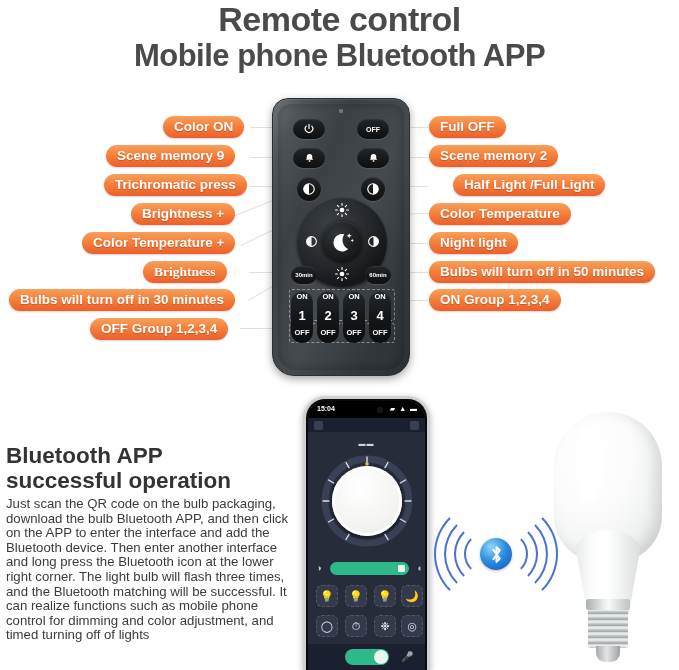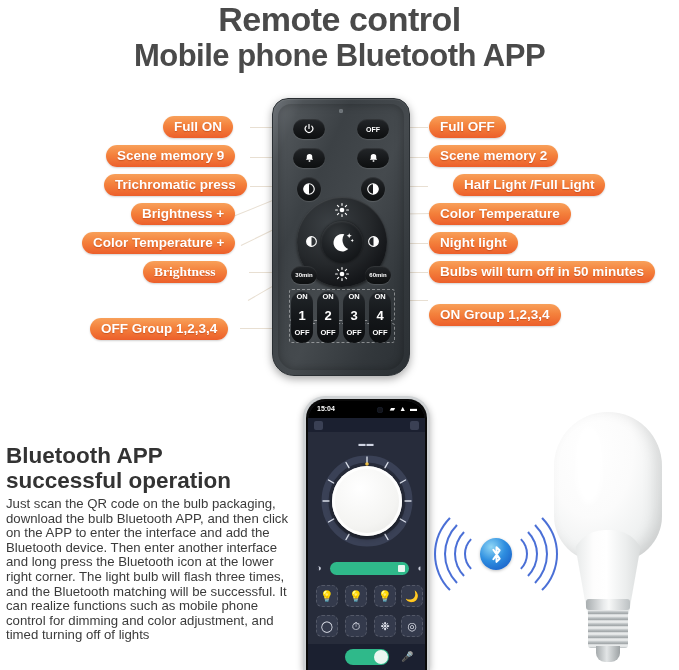--- a/index.html
+++ b/index.html
@@ -227,35 +227,36 @@
   <div class="conn" style="left:240px; top:328px; width:68px;"></div>
 
   <div class="conn" style="left:384px; top:127px; width:44px;"></div>
   <div class="conn" style="left:384px; top:157px; width:44px;"></div>
   <div class="conn" style="left:384px; top:186px; width:44px;"></div>
   <div class="conn-d" style="left:371px; top:214px; width:62px; transform:rotate(-1deg);"></div>
   <div class="conn" style="left:372px; top:243px; width:56px;"></div>
   <div class="conn" style="left:384px; top:272px; width:44px;"></div>
   <div class="conn" style="left:384px; top:300px; width:44px;"></div>
 
-  <div class="pill" style="left:163px; top:116px;">Full ON</div>
+  <div class="pill" style="left:163px; top:116px;">Color ON</div>
   <div class="pill" style="left:106px; top:145px;">Scene memory 9</div>
   <div class="pill" style="left:104px; top:174px;">Trichromatic press</div>
   <div class="pill" style="left:131px; top:203px;">Brightness +</div>
   <div class="pill" style="left:82px; top:232px;">Color Temperature +</div>
   <div class="pill" style="left:143px; top:261px;font-family:Liberation Serif, serif;">Brightness</div>
+  <div class="pill" style="left:9px; top:289px;">Bulbs will turn off in 30 minutes</div>
   <div class="pill" style="left:90px; top:318px;">OFF Group 1,2,3,4</div>
 
   <div class="pill r" style="left:429px; top:116px;">Full OFF</div>
   <div class="pill r" style="left:429px; top:145px;">Scene memory 2</div>
   <div class="pill r" style="left:429px; top:174px;margin-left:24px;">Half Light /Full Light</div>
   <div class="pill r" style="left:429px; top:203px;">Color Temperature</div>
   <div class="pill r" style="left:429px; top:232px;">Night light</div>
   <div class="pill r" style="left:429px; top:261px;">Bulbs will turn off in 50 minutes</div>
-  <div class="pill r" style="left:429px; top:304px;">ON Group 1,2,3,4</div>
+  <div class="pill r" style="left:429px; top:289px;">ON Group 1,2,3,4</div>
 
   <div id="remote">
     <div class="led"></div>
 
     <div class="key" style="left:20px; top:20px; width:32px; height:20px; border-radius:10px;">
       <svg width="12" height="12" viewBox="0 0 24 24" fill="none" stroke="#ffffff" stroke-width="2.4" stroke-linecap="round">
         <path d="M12 3 v8"></path>
           <path d="M6.5 6.2 a7.5 7.5 0 1 0 11 0"></path>
       </svg>
     </div>

